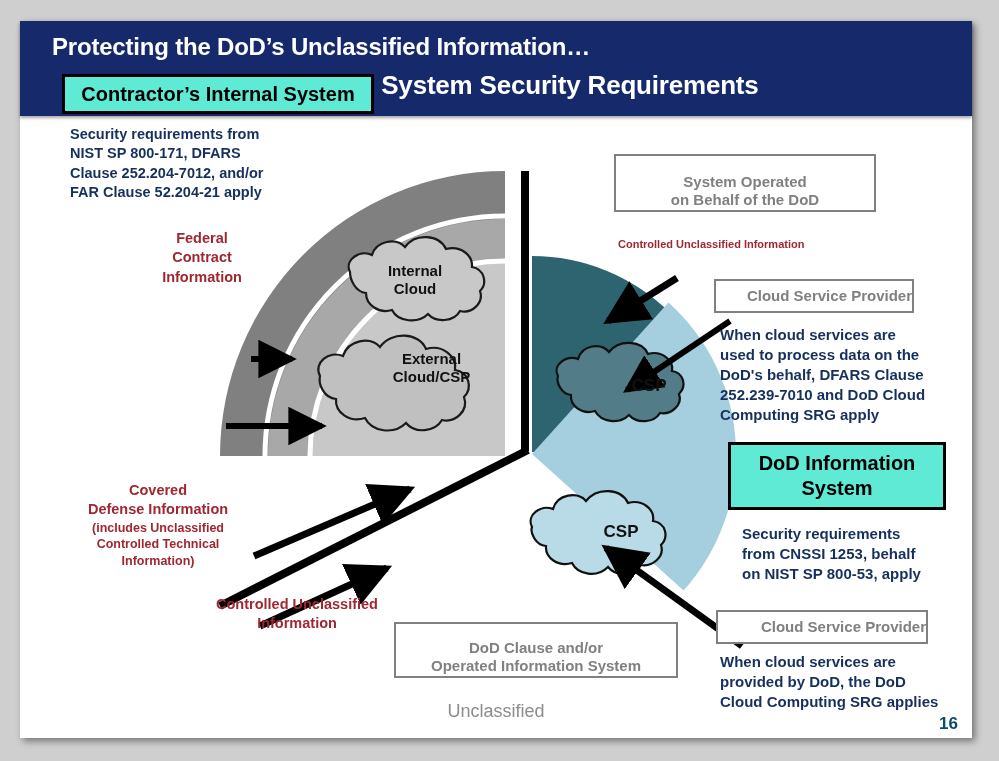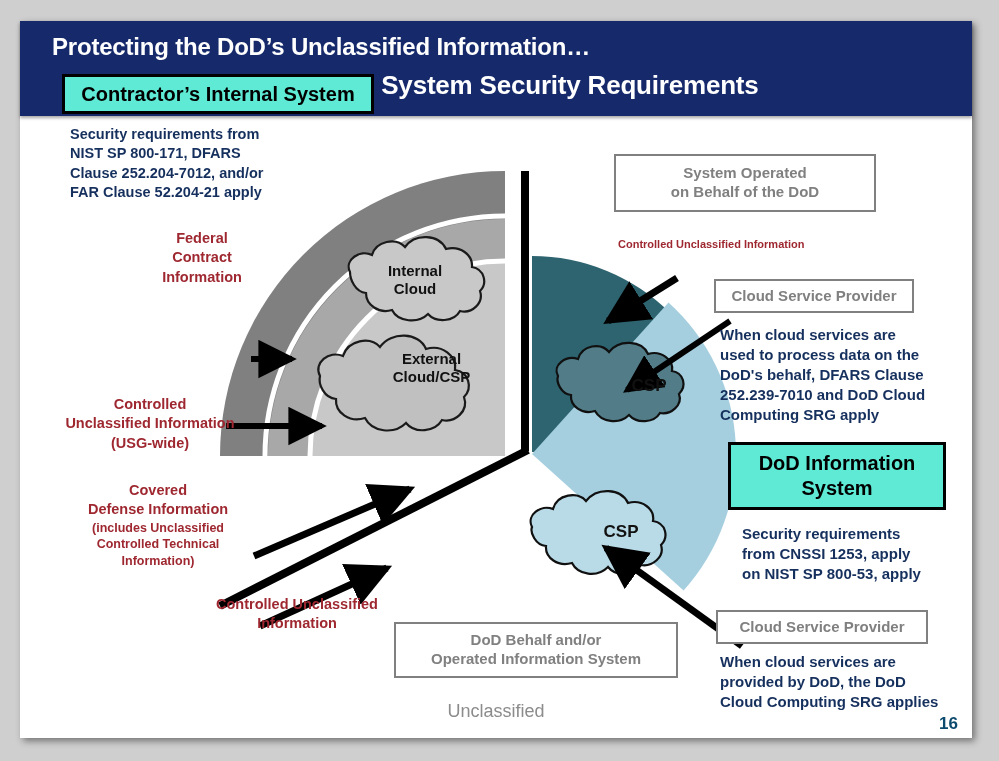--- a/index.html
+++ b/index.html
@@ -33,21 +33,21 @@
   #art{position:absolute; left:0; top:95px; width:962px; height:622px;}
   #art svg{position:absolute;left:0;top:0;}
 
   
   .box{
     position:absolute; box-sizing:border-box; display:flex;
     align-items:center; justify-content:center; text-align:center;
     line-height:1.25;
   }
   .box-black{ border:3px solid #000; background:#5eead4; color:#000; font-weight:bold; }
-  .box-grey { border:2px solid #808080; background:#fff; color:#808080; font-weight:bold; }
+  .box-grey { border:2px solid #808080; background:#fff; color:#808080; font-weight:bold;justify-content:flex-end; }
 
   .txt{position:absolute; line-height:1.33;}
   .navy{color:#16305e; font-weight:bold; font-size:14.5px;}
   .red {color:#9e2730; font-weight:bold; text-align:center;}
 
   .inner-label{
     position:absolute; color:#111; font-weight:bold; text-align:center;
     line-height:1.2; font-size:15px;
   }
   .csp-label{
@@ -207,25 +207,20 @@
     <div>Clause 252.204-7012, and/or</div>
     <div>FAR Clause 52.204-21 apply</div>
   </div>
 
   <div class="txt red" style="left:118px; top:208px; width:128px; font-size:14.5px;">
     <div>Federal</div>
     <div>Contract</div>
     <div>Information</div>
   </div>
 
-  <div class="txt red" style="left:22px; top:374px; width:216px; font-size:14.5px;">
-    <div>Controlled</div>
-    <div>Unclassified Information</div>
-    <div>(USG-wide)</div>
-  </div>
 
   <div class="txt red" style="left:40px; top:460px; width:196px; font-size:14.5px;">
     <div>Covered</div>
     <div>Defense Information</div>
     <div style="font-size:12.5px;">(includes Unclassified</div>
     <div style="font-size:12.5px;">Controlled Technical</div>
     <div style="font-size:12.5px;">Information)</div>
   </div>
 
   <div class="txt red" style="left:166px; top:574px; width:222px; font-size:14.5px;">
@@ -250,33 +245,33 @@
     <div>Computing SRG apply</div>
   </div>
 
   <div class="box box-black" style="left:708px; top:421px; width:218px; height:68px; font-size:20px; flex-direction:column;">
     <div>DoD Information</div>
     <div>System</div>
   </div>
 
   <div class="txt navy" style="left:722px; top:503px; width:238px; font-size:15px;">
     <div>Security  requirements</div>
-    <div>from CNSSI 1253, apply</div>
+    <div>from CNSSI 1253, behalf</div>
     <div>on NIST SP 800-53, apply</div>
   </div>
 
   <div class="box box-grey" style="left:696px; top:589px; width:212px; height:34px; font-size:15px;">Cloud Service Provider</div>
 
   <div class="txt navy" style="left:700px; top:631px; width:256px; font-size:15px;">
     <div>When cloud services are</div>
     <div>provided  by DoD, the DoD</div>
     <div>Cloud Computing SRG applies</div>
   </div>
 
   <div class="box box-grey" style="left:374px; top:601px; width:284px; height:56px; font-size:15px; flex-direction:column;">
-    <div>DoD Behalf and/or</div>
+    <div>DoD Clause and/or</div>
     <div>Operated Information System</div>
   </div>
 
   <div id="footer-unclassified">Unclassified</div>
   <div id="page-number">16</div>
 
 </div>
 
 </body></html>

